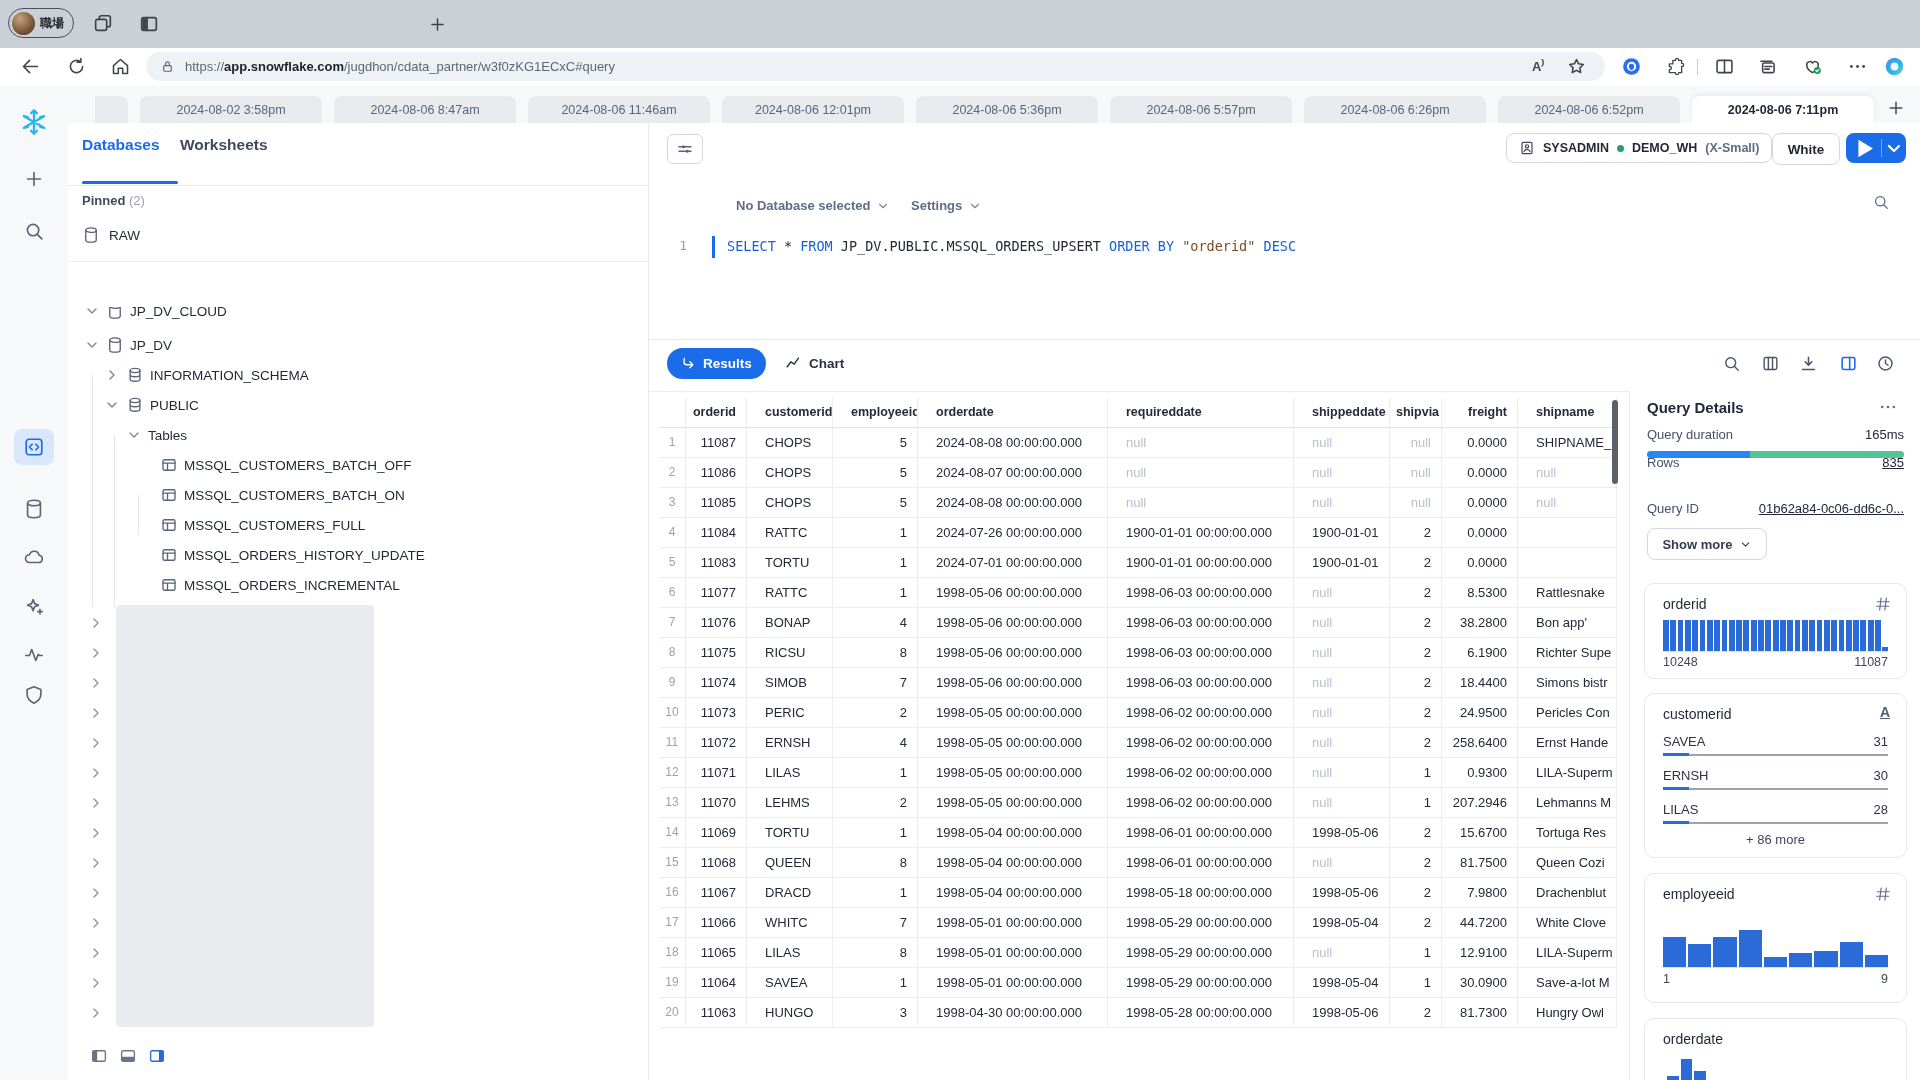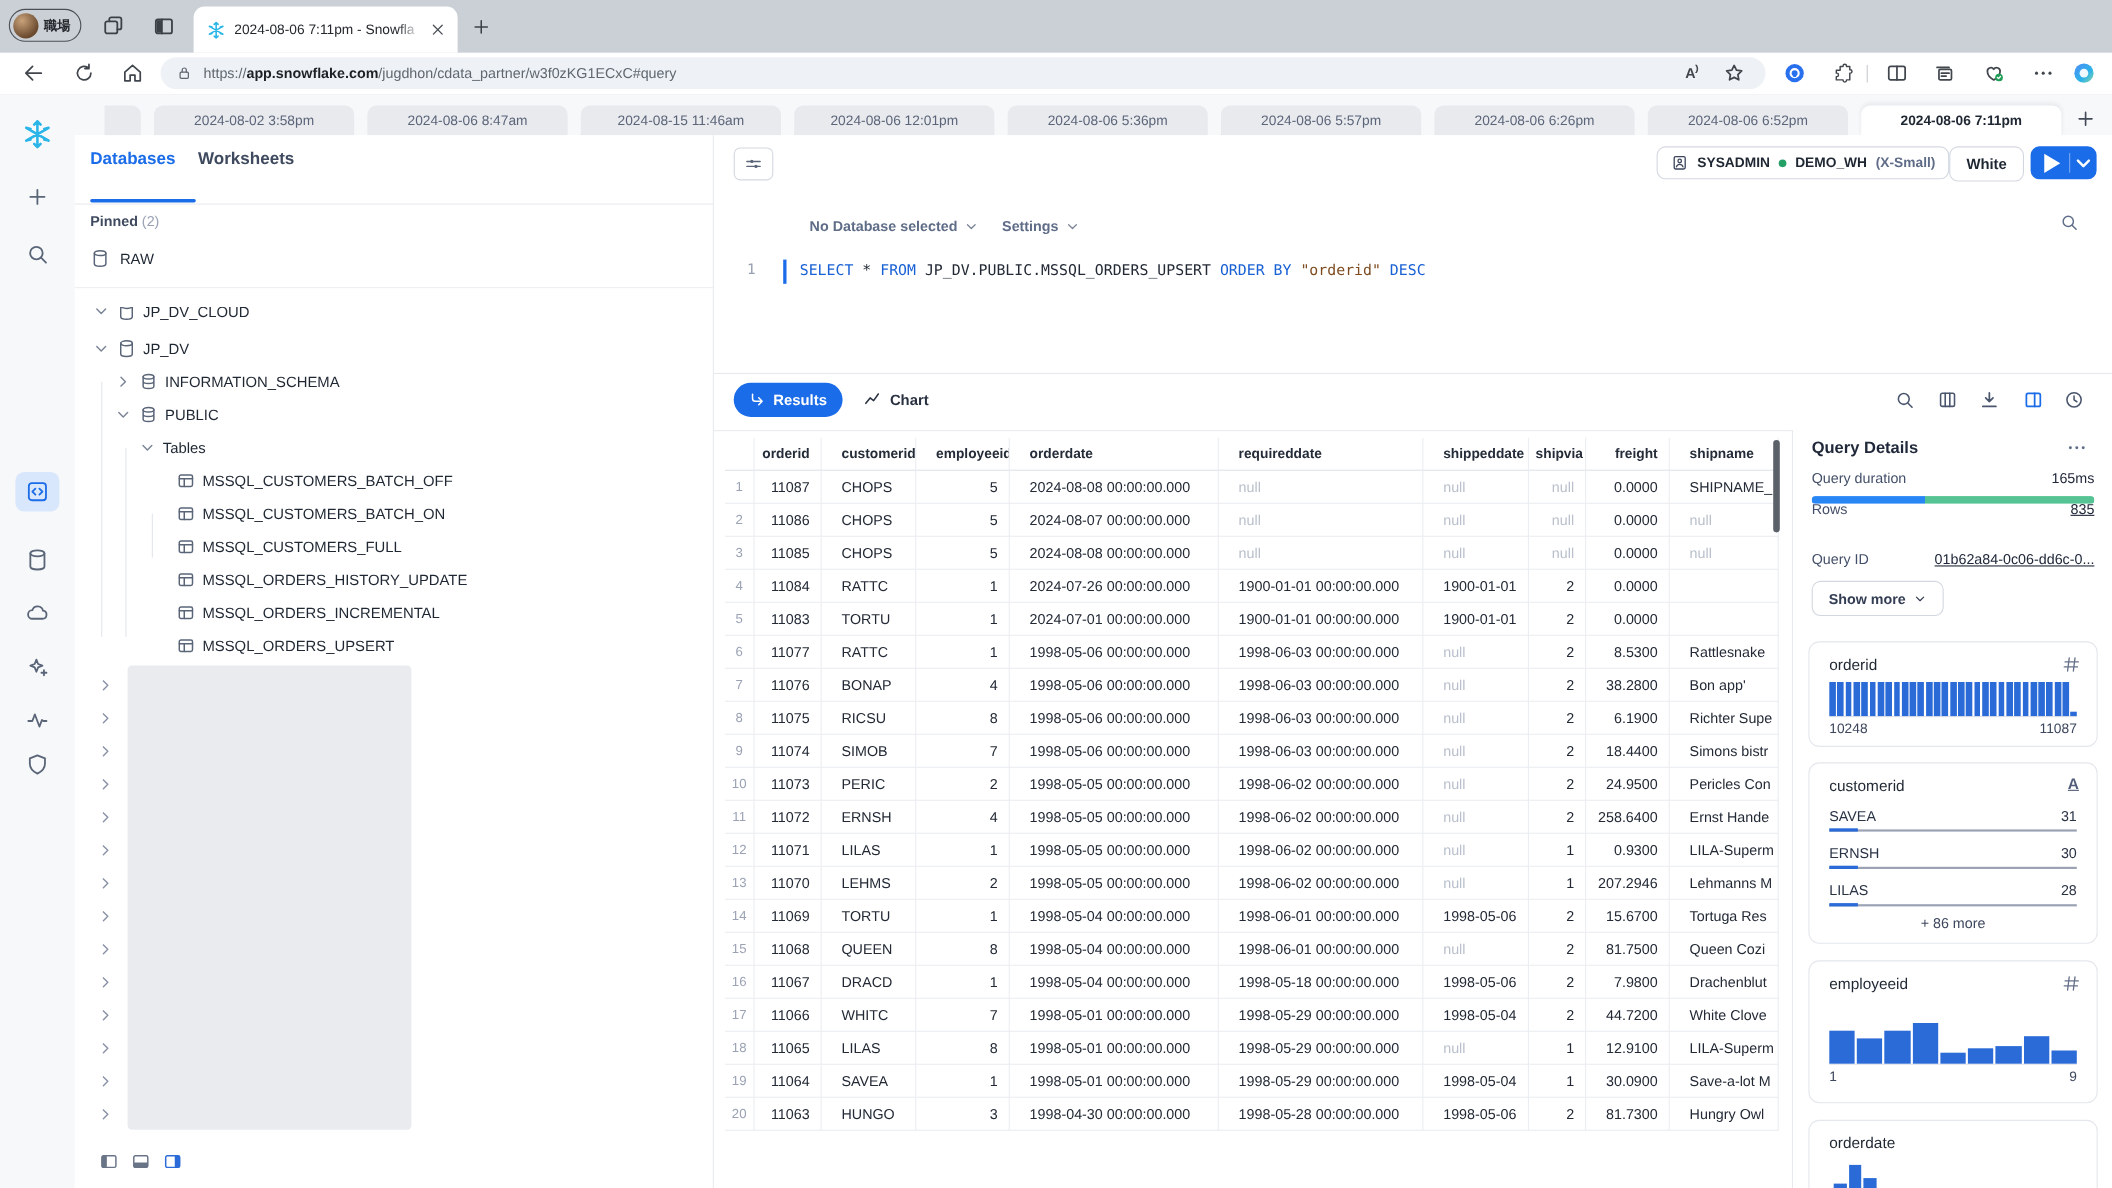--- a/index.html
+++ b/index.html
@@ -48,21 +48,21 @@
   .sb-tab{position:absolute;top:13px;font-size:15.5px;font-weight:600;color:#3f4a5f;}
   .sb-tab.active{color:#1b6ce8;}
   .sb-underline{position:absolute;left:14px;top:58px;width:96px;height:3px;background:#1b6ce8;border-radius:2px;}
   .sb-border{position:absolute;left:0;top:62px;width:100%;height:1px;background:#e6e9ee;}
   .sb-pinned{position:absolute;left:14px;top:70px;font-size:13px;font-weight:700;color:#3f4a5f;}
   .sb-pinned .cnt{color:#9aa2b4;font-weight:400;}
   .pin-row{position:absolute;left:14px;top:103px;display:flex;align-items:center;gap:9px;font-size:13.5px;color:#1f2733;}
   .sb-div{position:absolute;left:0;top:138px;width:100%;height:1px;background:#eceef2;}
   .search-row{position:absolute;left:14px;top:148px;width:553px;height:26px;display:flex;align-items:center;gap:9px;}
   .search-ph{font-size:13.5px;color:#8b93a4;flex:1;}
-  #tree{position:absolute;left:0;top:156px;width:581px;height:320px;overflow:hidden;}
+  #tree{position:absolute;left:0;top:184px;width:581px;height:320px;overflow:hidden;}
   .tree-row{position:absolute;height:30px;display:flex;align-items:center;gap:6px;font-size:13.5px;color:#1f2733;}
   .t-chev{width:16px;height:16px;color:#7c8597;}
   .t-ico{width:18px;height:18px;color:#5a6578;}
   .guide{position:absolute;width:1px;background:#e3e6ec;}
   #skeleton{position:absolute;left:0;top:490px;width:581px;height:440px;}
   .sk-chev{position:absolute;left:20px;width:16px;height:16px;color:#8a93a6;}
   .sk-block{position:absolute;left:48px;top:-8px;width:258px;height:422px;background:#e9ebef;border-radius:4px;}
   .panel-toggles{position:absolute;left:22px;top:924px;display:flex;gap:11px;}
   .pt-ico{width:18px;height:18px;color:#6a7487;}
   .pt-ico.blue{color:#2b6bd8;}
@@ -157,33 +157,20 @@
           <path d="M8 7V5a2 2 0 0 1 2-2h8a2 2 0 0 1 2 2v8a2 2 0 0 1-2 2h-2"></path>
         </svg>
       </span>
     <span class="bicon" style="left:138px">
         <svg width="100%" height="100%" viewBox="0 0 24 24" fill="none" stroke="currentColor" stroke-width="1.8" stroke-linecap="round" stroke-linejoin="round">
           <rect x="4" y="5" width="16" height="14" rx="2"></rect>
           <path d="M10 5v14"></path>
           <rect x="4.8" y="5.8" width="4.6" height="12.4" fill="currentColor" stroke="none"></rect>
         </svg>
       </span>
-    <div class="btab">
-      <span class="ico" style="width:17px;height:17px;color:#29b5e8">
-          <svg width="100%" height="100%" viewBox="0 0 24 24" fill="none" stroke="currentColor" stroke-width="1.8" stroke-linecap="round" stroke-linejoin="round">
-            <path d="M12 2v20M3.3 7l17.4 10M3.3 17L20.7 7M12 2l-2.5 2.5M12 2l2.5 2.5M12 22l-2.5-2.5M12 22l2.5-2.5M3.3 7l3.4.9M3.3 17l3.4-.9M20.7 7l-3.4.9M20.7 17l-3.4-.9" stroke-width="2"></path>
-          </svg>
-        </span>
-      <span class="btab-title">2024-08-06 7:11pm - Snowfla</span>
-      <span class="btab-close ico">
-          <svg width="100%" height="100%" viewBox="0 0 24 24" fill="none" stroke="currentColor" stroke-width="1.8" stroke-linecap="round" stroke-linejoin="round">
-            <path d="M6 6l12 12M18 6L6 18"></path>
-          </svg>
-        </span>
-    </div>
     <span class="bicon" style="left:428px;top:15px;width:19px;height:19px">
         <svg width="100%" height="100%" viewBox="0 0 24 24" fill="none" stroke="currentColor" stroke-width="1.8" stroke-linecap="round" stroke-linejoin="round">
           <path d="M12 5v14M5 12h14"></path>
         </svg>
       </span>
   </div>
 
   <div class="b-toolbar">
     <span class="nav-ico" style="left:20px">
         <svg width="100%" height="100%" viewBox="0 0 24 24" fill="none" stroke="currentColor" stroke-width="1.8" stroke-linecap="round" stroke-linejoin="round">
@@ -326,21 +313,21 @@
   <div class="ws-strip">
     <div class="ws-frag"></div>
     <div id="ws-tabs">
         <div class="ws-tab">
           <span>2024-08-02 3:58pm</span>
         </div>
         <div class="ws-tab">
           <span>2024-08-06 8:47am</span>
         </div>
         <div class="ws-tab">
-          <span>2024-08-15 11:46am</span>
+          <span>2024-08-06 11:46am</span>
         </div>
         <div class="ws-tab">
           <span>2024-08-06 12:01pm</span>
         </div>
         <div class="ws-tab">
           <span>2024-08-06 5:36pm</span>
         </div>
         <div class="ws-tab">
           <span>2024-08-06 5:57pm</span>
         </div>

